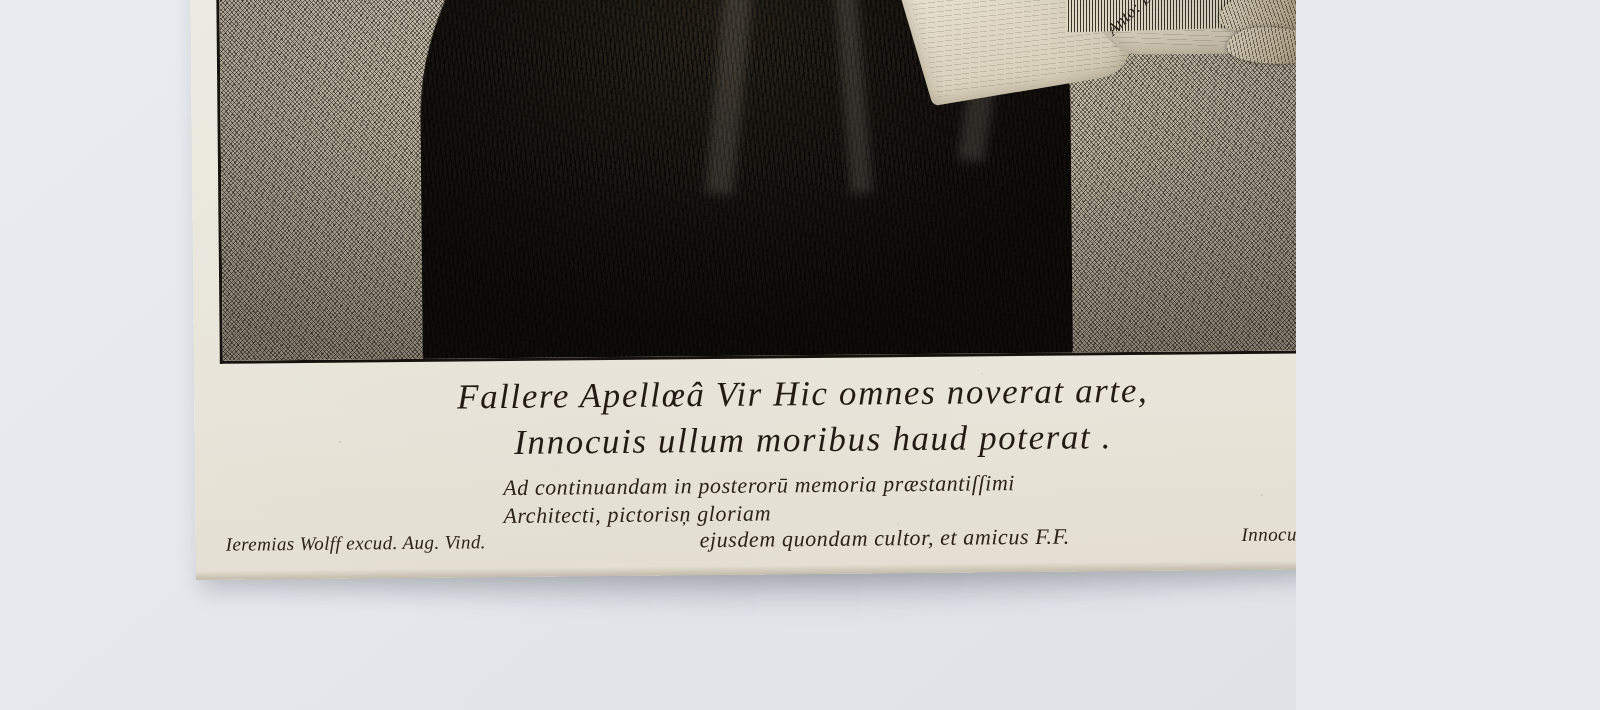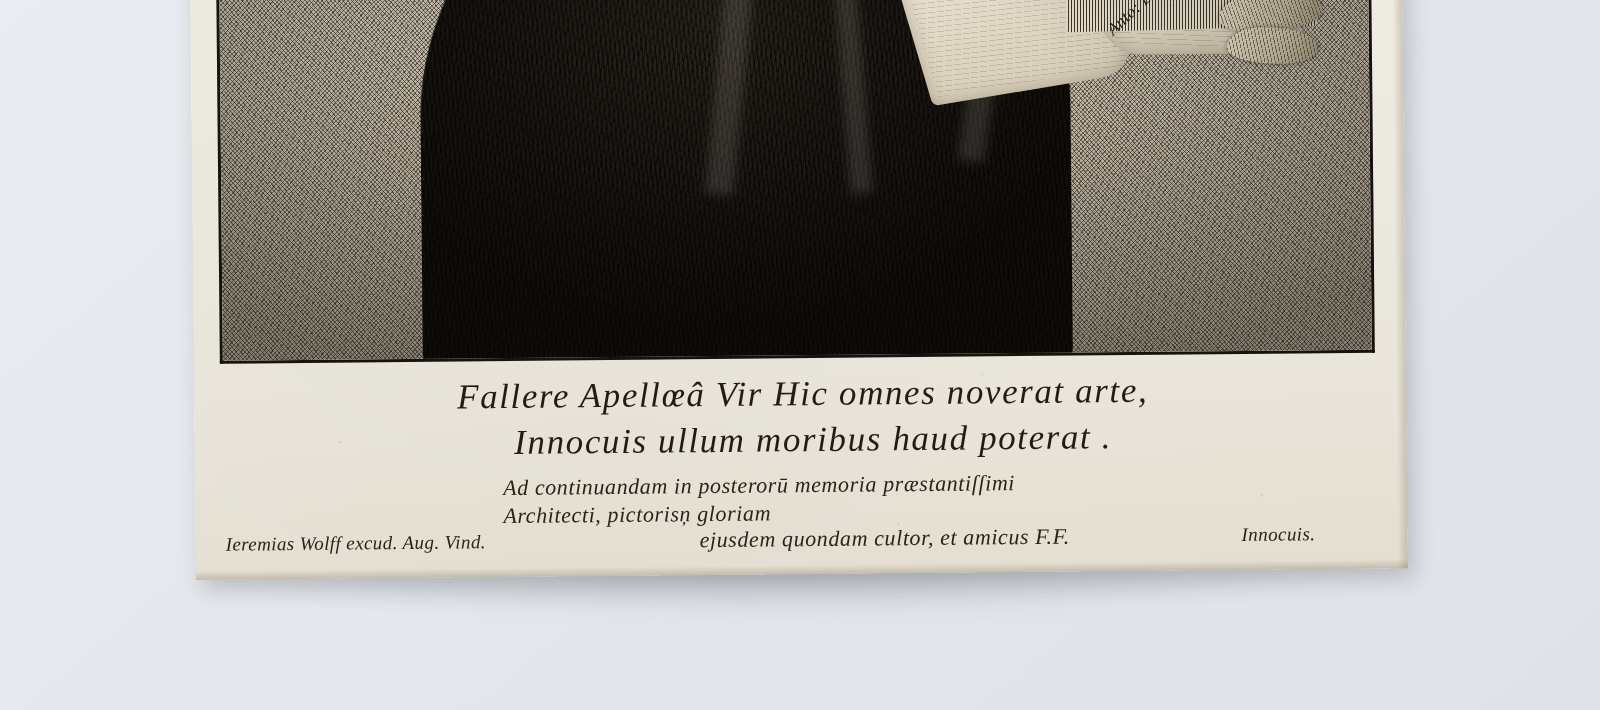--- a/index.html
+++ b/index.html
@@ -10,21 +10,21 @@
     overflow: hidden;
     background: #e6e9ed;
   }
   body {
     font-family: "Liberation Serif", serif;
   }
 
   
   #photo {
     position: relative;
-    width: 1600px;
+    width: 1296px;
     height: 710px;
     background: linear-gradient(140deg, #e9ecf0 0%, #e4e7ec 45%, #dfe3e8 100%);
     overflow: hidden;
   }
 
   
   #sheet {
     position: absolute;
     left: 190px;
     top: -40px;

